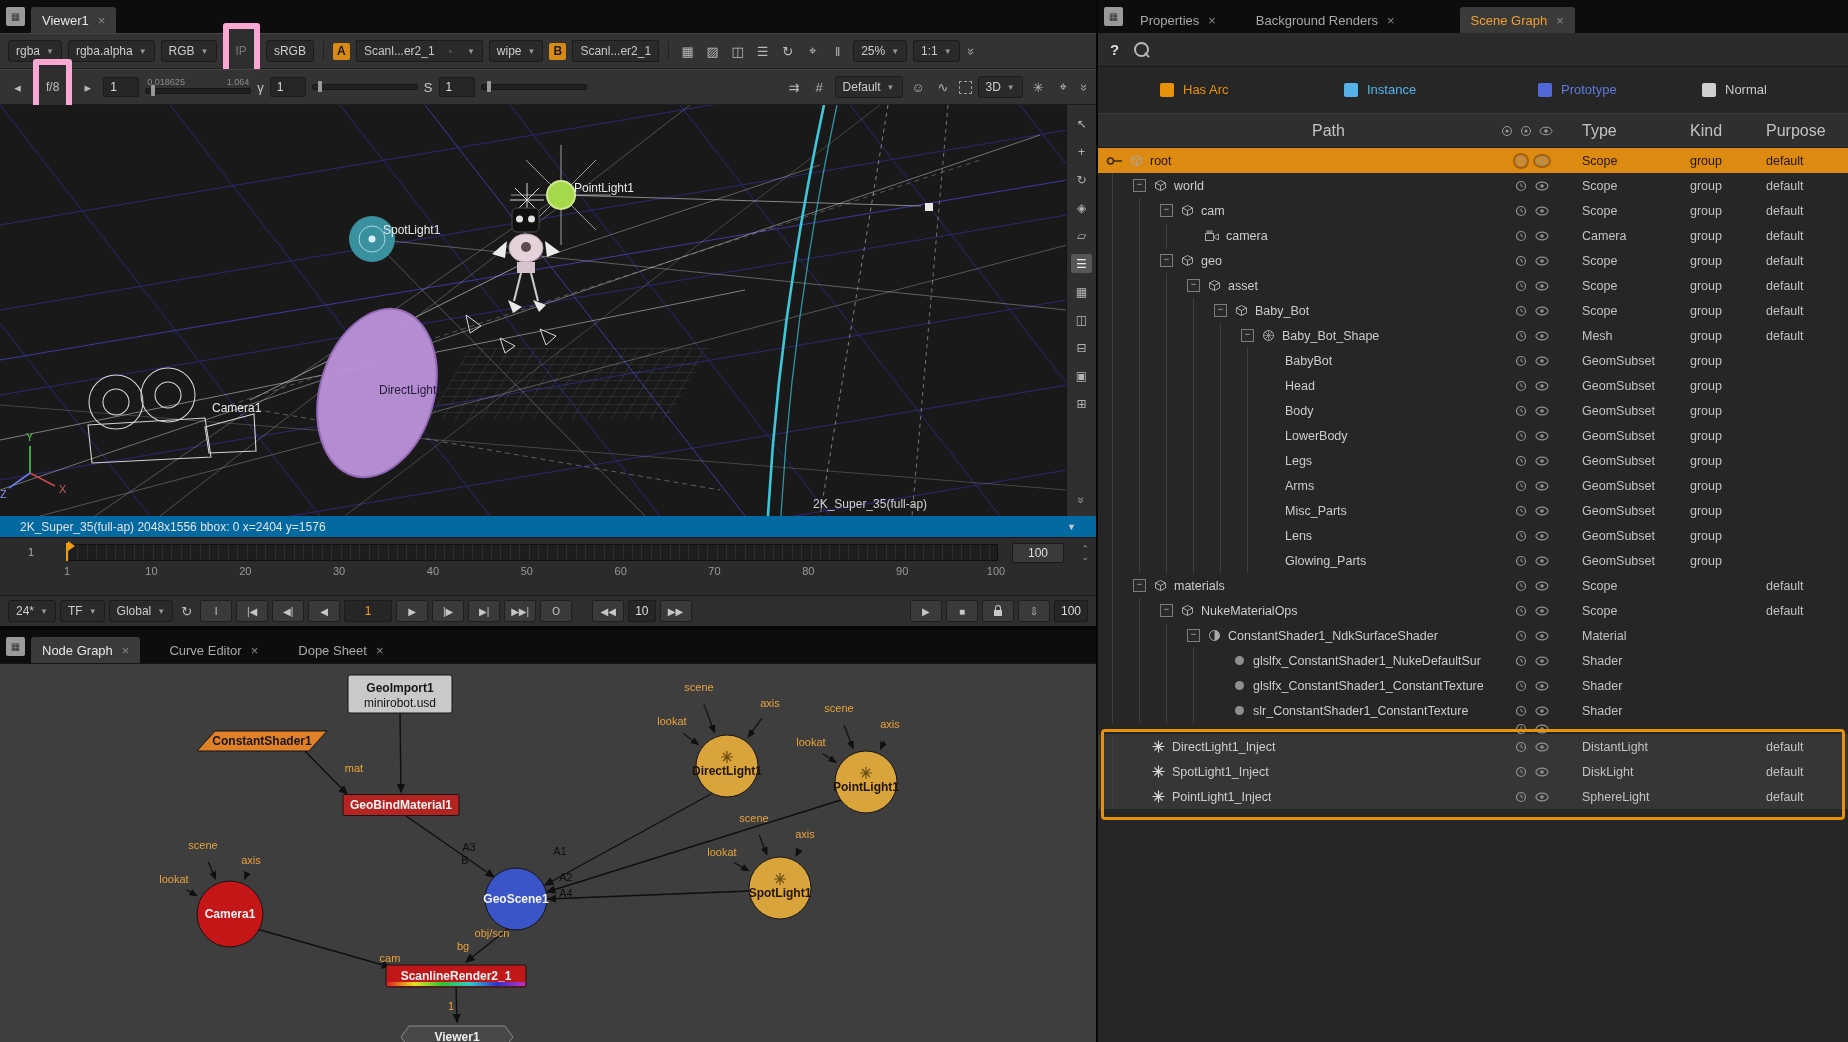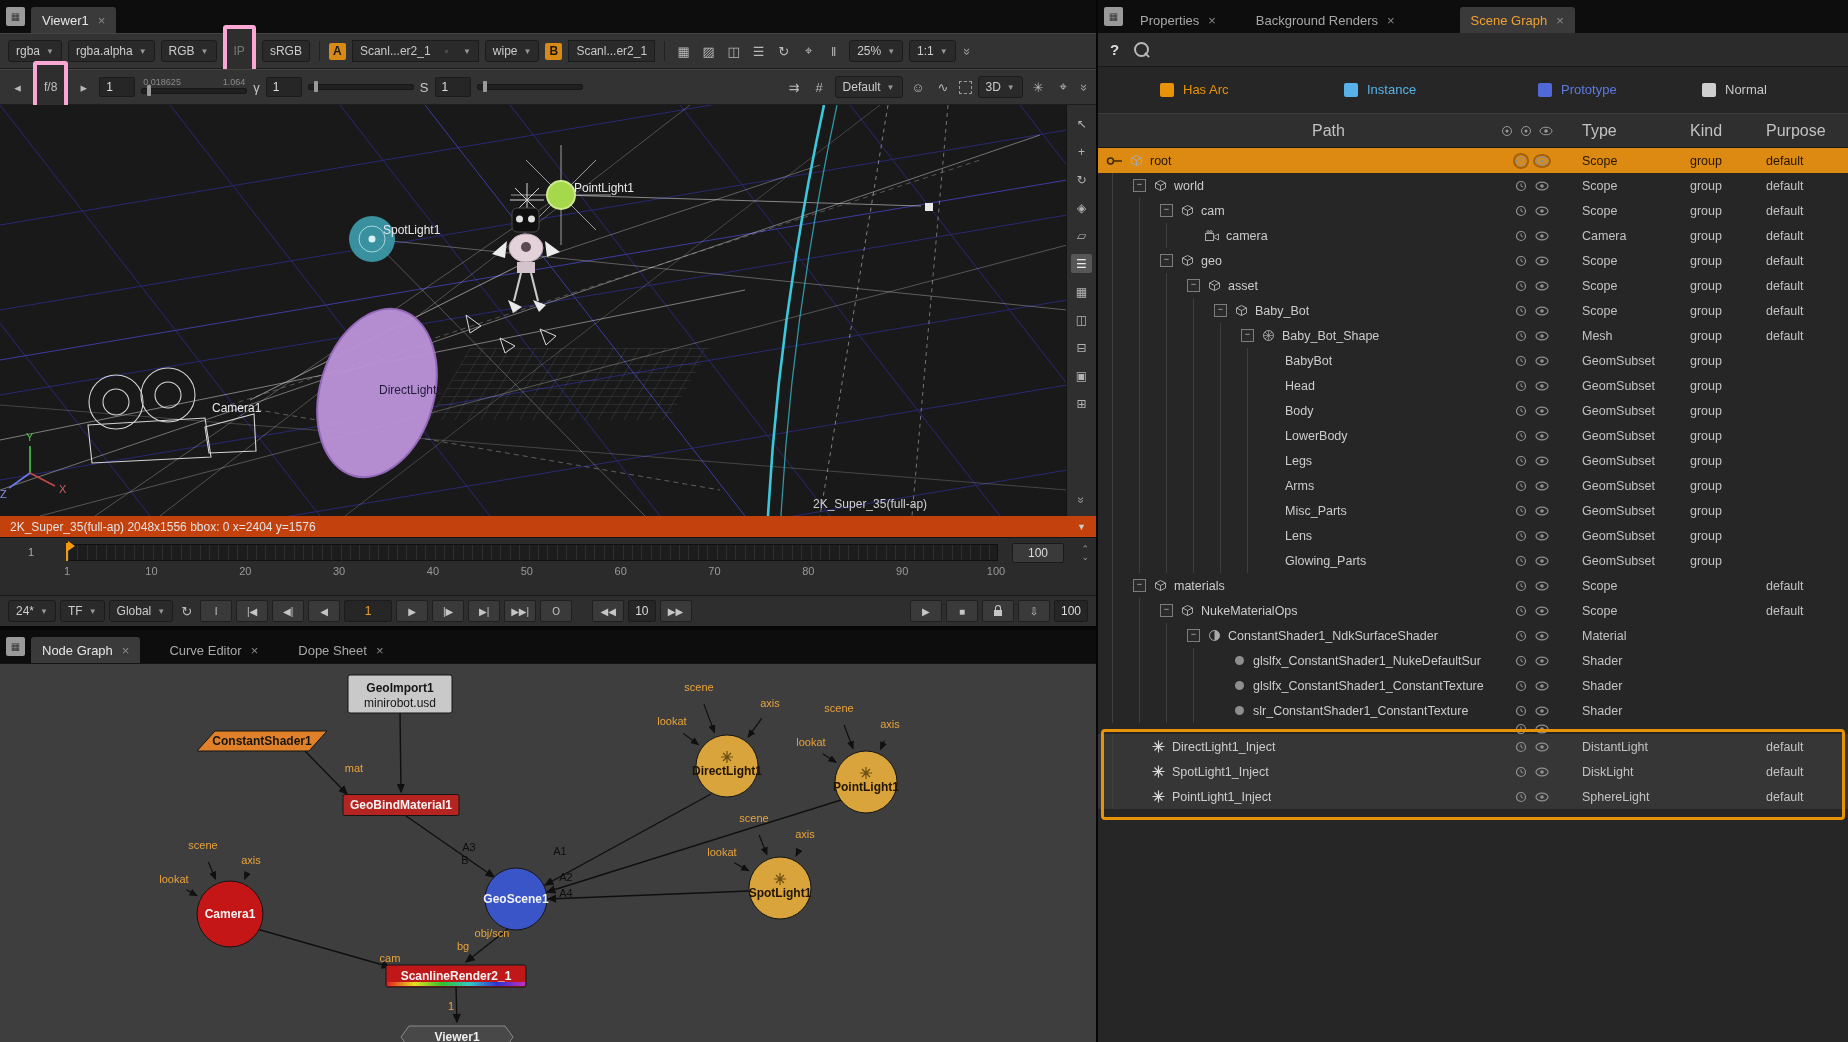--- a/index.html
+++ b/index.html
@@ -13,21 +13,21 @@
   .panel-grip{width:19px;height:19px;margin:0 6px 7px 2px;background:#9a9a9a;border-radius:2px;display:flex;align-items:center;justify-content:center;color:#333;font-size:10px;}
   .tab{height:26px;display:flex;align-items:center;gap:9px;padding:0 11px;background:transparent;color:#a8a8a8;font-size:13px;border-radius:3px 3px 0 0;margin-right:18px;white-space:nowrap;}
   .tab.active{background:#3a3a3a;color:#e6e6e6;}
   .tab.active.orange{color:#f0a030;margin-left:36px;}
   .tab-close{color:#8a8a8a;font-size:13px;}
 
   
   .vtb{height:34px;flex:none;background:#333333;border-top:1px solid #444;border-bottom:1px solid #1d1d1d;display:flex;align-items:center;gap:6px;padding:0 8px;font-size:12px;}
   .drop{background:#2a2a2a;border:1px solid #1b1b1b;border-radius:3px;padding:3px 7px;display:flex;align-items:center;gap:6px;color:#cccccc;white-space:nowrap;}
   .caret{font-size:8px;color:#979797;}
-  .tb-btn{background:#2e2e2e;border:4px solid #f9a8d4;border-radius:3px;padding:15px 7px;color:#c0c0c0;white-space:nowrap;}
+  .tb-btn{background:#2e2e2e;border:6px solid #f9a8d4;border-radius:3px;padding:15px 7px;color:#c0c0c0;white-space:nowrap;}
   .tb-btn.dim{color:#787878;}
   .badge{width:17px;height:17px;background:#d98a16;color:#181818;font-weight:bold;font-size:12px;display:flex;align-items:center;justify-content:center;border-radius:2px;flex:none;}
   .ab-input{background:#2a2a2a;border:1px solid #1b1b1b;padding:3px 7px;color:#c8c8c8;display:flex;align-items:center;gap:14px;white-space:nowrap;}
   .sep{width:1px;height:20px;background:#222;margin:0 3px;flex:none;}
   .tb-icon{min-width:19px;text-align:center;color:#b8b8b8;font-size:13px;}
   .chev{display:inline-block;transform:rotate(90deg);color:#a8a8a8;font-size:13px;margin-left:2px;}
   .num-input{background:#262626;border:1px solid #1b1b1b;border-radius:2px;padding:2px 6px;min-width:22px;color:#dddddd;text-align:left;}
   .slider-wrap{position:relative;padding-top:8px;}
   .minmax{position:absolute;top:-3px;font-size:9px;color:#8a8a8a;}
   .slider{position:relative;width:104px;height:4px;background:#202020;border-radius:2px;border:1px solid #171717;}
@@ -37,21 +37,21 @@
 
   
   .viewport{height:411px;flex:none;position:relative;background:#191919;}
   .vp-svg{display:block;}
   .view-tools{position:absolute;top:0;right:0;bottom:0;width:29px;background:#2f2f2f;border-left:1px solid #141414;display:flex;flex-direction:column;align-items:center;padding-top:9px;gap:9px;}
   .vt-btn{width:21px;height:19px;display:flex;align-items:center;justify-content:center;color:#b4b4b4;font-size:12px;border-radius:2px;}
   .vt-btn.active{background:#565656;color:#e8e8e8;}
   .vt-chev{margin-top:auto;margin-bottom:9px;transform:rotate(90deg);color:#999;font-size:12px;}
 
   
-  .statusbar{height:21px;flex:none;background:#c2410c;color:#e2e2e2;font-size:12px;display:flex;align-items:center;padding:0 10px;}
+  .statusbar{height:21px;flex:none;background:#0369a1;color:#e2e2e2;font-size:12px;display:flex;align-items:center;padding:0 20px;}
   .status-caret{margin-left:auto;color:#cccccc;font-size:9px;}
   .timeline{height:57px;flex:none;background:#2b2b2b;border-top:1px solid #161616;position:relative;}
   .ruler{position:absolute;left:67px;top:6px;width:929px;height:15px;background:#1d1d1d;border:1px solid #101010;background-image:repeating-linear-gradient(90deg,#2f2f2f 0 1px,transparent 1px 9.4px);}
   .playhead{position:absolute;top:5px;width:2px;height:18px;background:#f29a10;z-index:2;}
   .ph-flag{position:absolute;left:2px;top:-2px;width:0;height:0;border-top:5px solid transparent;border-bottom:5px solid transparent;border-left:7px solid #f29a10;}
   .tick-label{position:absolute;top:27px;transform:translateX(-50%);font-size:11px;color:#9a9a9a;}
   .range-start{position:absolute;left:28px;top:8px;font-size:11px;color:#aaaaaa;}
   .range-end-box{position:absolute;left:1012px;top:5px;width:50px;height:18px;background:#3a3a3a;border:1px solid #1a1a1a;border-radius:2px;color:#dcdcdc;font-size:12px;display:flex;align-items:center;justify-content:center;}
   .tl-chevs{position:absolute;right:7px;top:7px;color:#999;font-size:9px;line-height:8px;text-align:center;}
   .playbar{height:30px;flex:none;background:#2e2e2e;border-top:1px solid #1a1a1a;display:flex;align-items:center;gap:4px;padding:0 8px;font-size:12px;}

